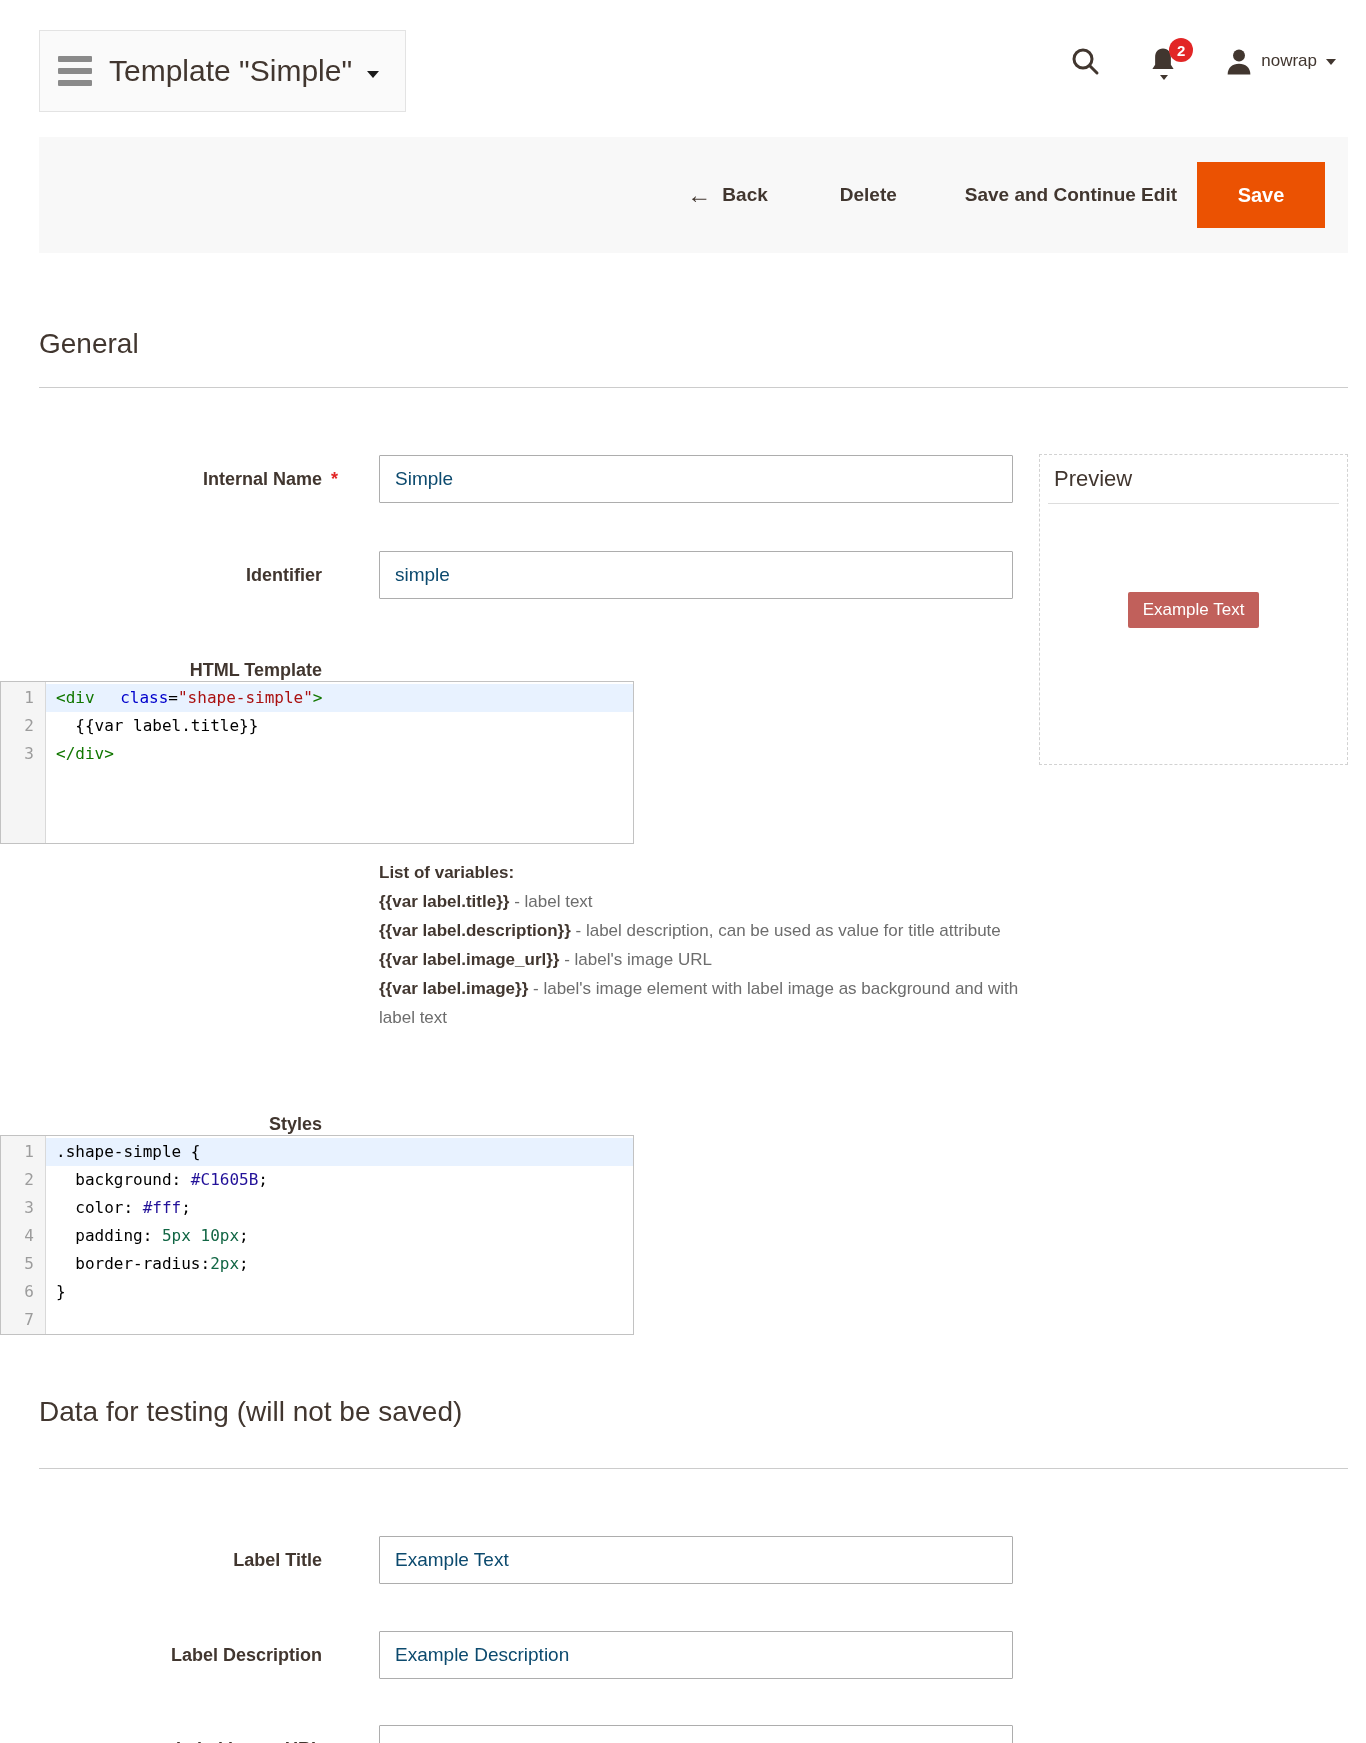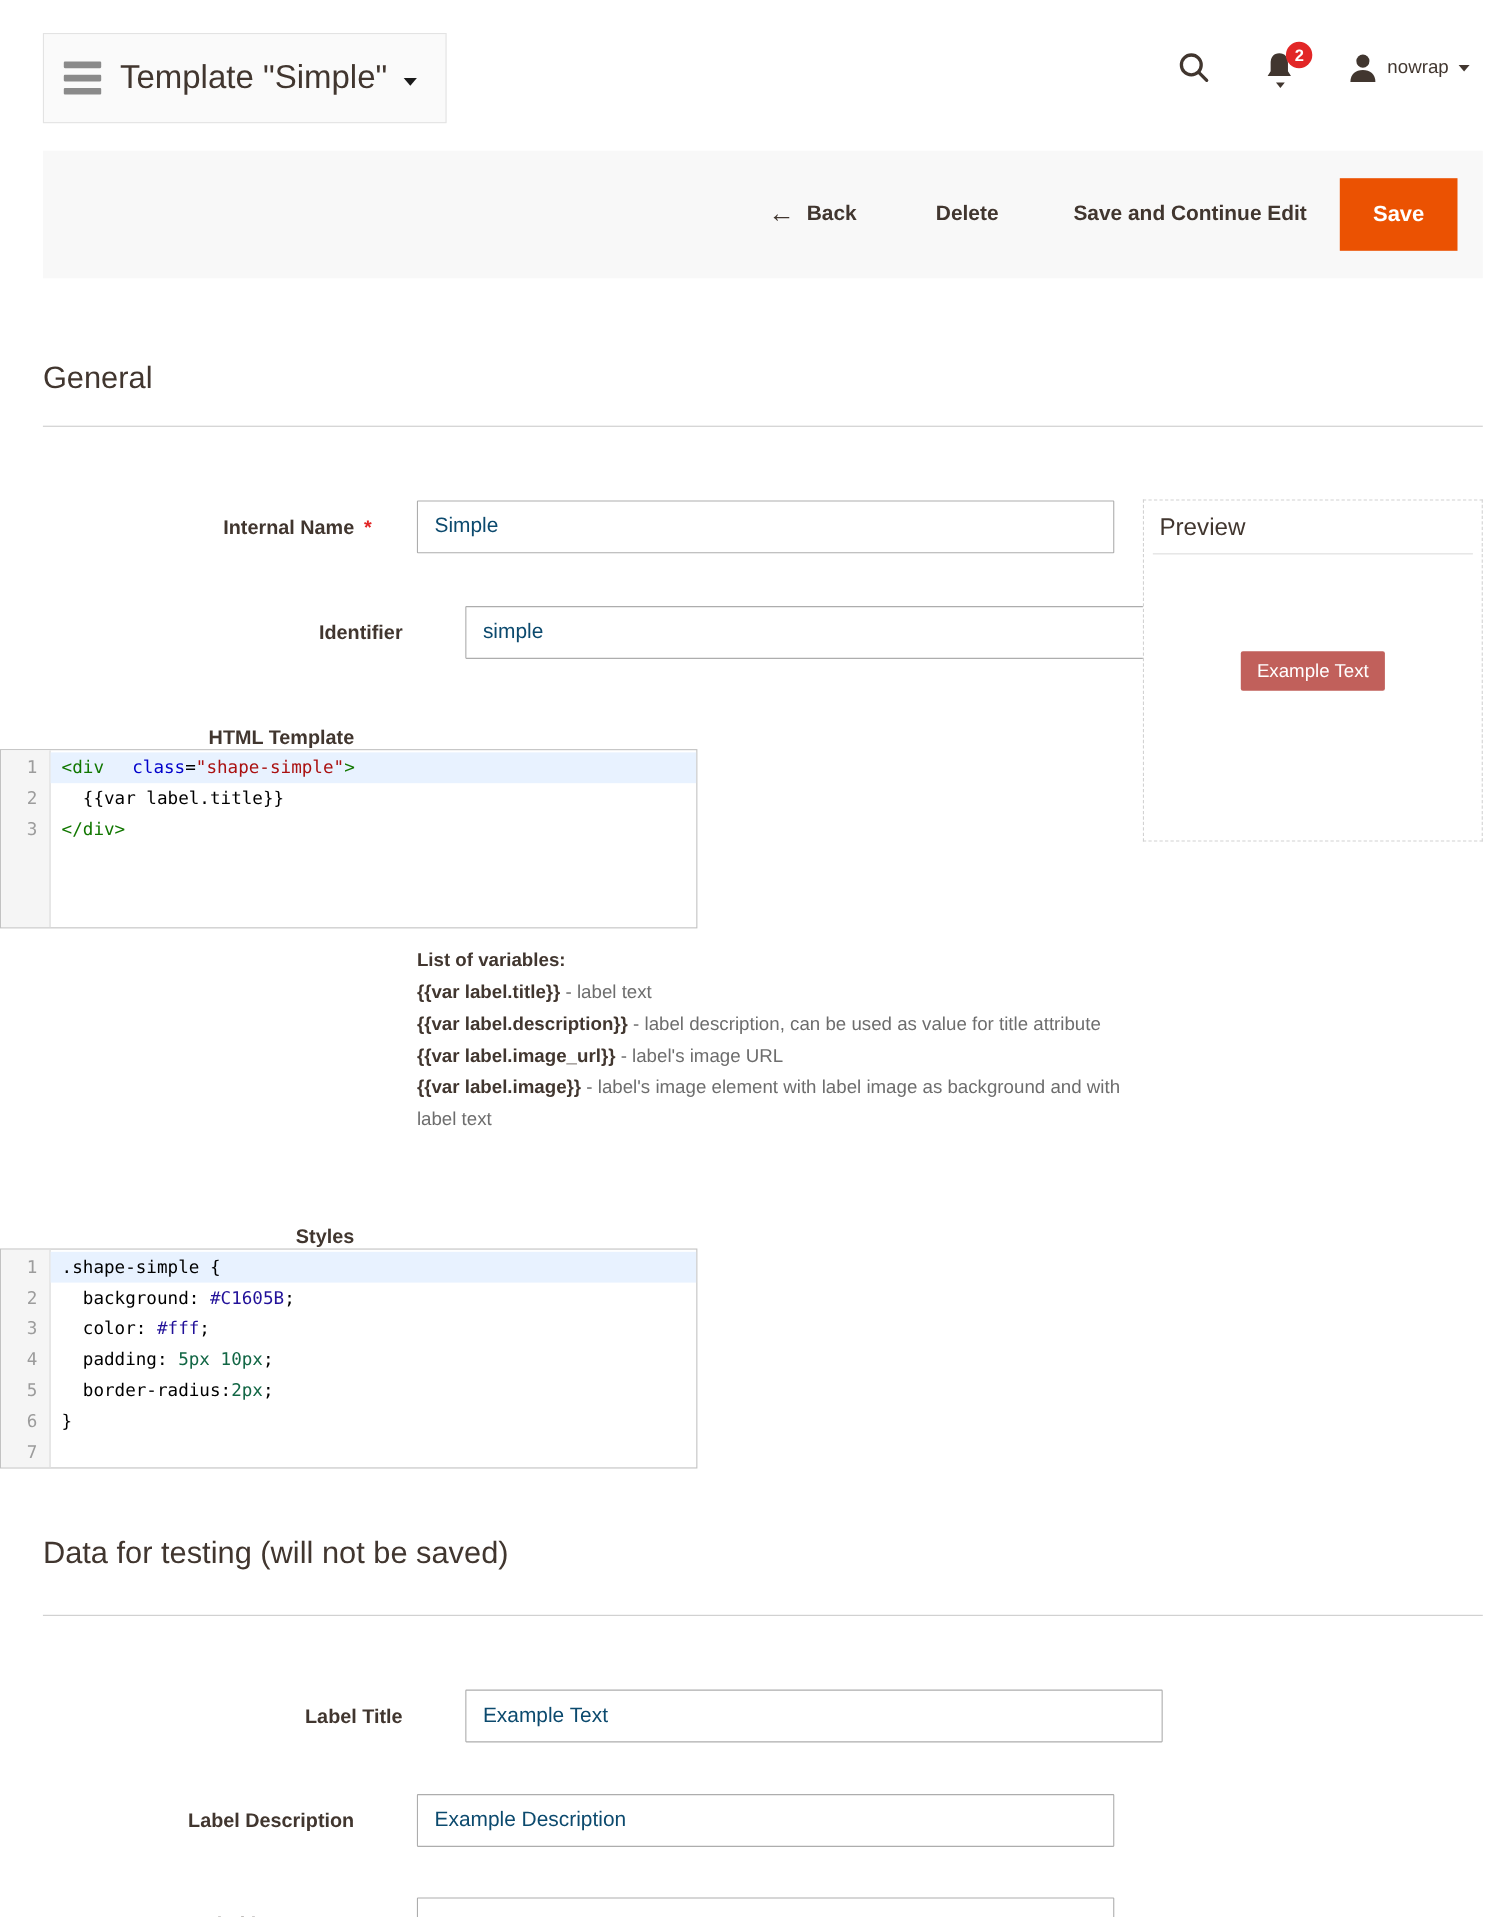--- a/index.html
+++ b/index.html
@@ -23,34 +23,34 @@
   .user { display:flex; align-items:center; gap:9px; cursor:pointer; }
   .user-name { font-size:17px; color:#41362f; }
   .caret-down { width:0; height:0; border-left:5px solid transparent; border-right:5px solid transparent; border-top:6px solid #41362f; margin-top:2px; }
 
   
   .action-bar { margin:25px 18px 0 39px; height:116px; background:#f8f8f8; display:flex; align-items:center; justify-content:flex-end; padding-right:23px; }
   .txt-btn { display:flex; align-items:center; background:none; border:none; font-family:inherit; font-size:19px; font-weight:600; color:#41362f; cursor:pointer; }
   .back-arrow { font-size:24px; font-weight:400; margin-right:11px; line-height:1; }
   .btn-delete { margin-left:72px; }
   .btn-sce { margin-left:68px; }
-  .btn-save { margin-left:30px; width:107px; height:66px; background:#eb5202; border:none; color:#fff; font-family:inherit; font-size:20px; font-weight:600; cursor:pointer; }
+  .btn-save { margin-left:20px; width:128px; height:66px; background:#eb5202; border:none; color:#fff; font-family:inherit; font-size:20px; font-weight:600; cursor:pointer; }
 
   
   h2.section { margin:74px 18px 0 39px; font-size:28px; font-weight:400; line-height:34px; color:#41362f; }
   h2.section.testing { margin-top:60px; }
   .rule { border:none; border-top:1px solid #ccc; margin:26px 18px 0 39px; }
   .rule.testing { margin-top:39px; }
 
   
   .form { margin-top:67px; }
   .form.testing { }
   .row { display:flex; align-items:center; }
   .row.gap-a { margin-bottom:48px; }
-  .row.gap-b { margin-bottom:47px;padding-left:44px; }
+  .row.gap-b { margin-bottom:47px; }
   .row.gap-c { margin-bottom:46px; }
   .row.align-top { align-items:flex-start;flex-direction:column; }
   .row.align-top .label-wrap { padding-top:14px; }
   .label-wrap { width:322px; text-align:right; flex-shrink:0; }
   .f-label { font-size:18px; font-weight:600; color:#41362f; }
   .star-col { width:57px; flex-shrink:0; text-align:left; padding-left:9px; font-size:18px; font-weight:600; color:#e22626; }
   .field input { width:634px; height:48px; border:1px solid #adadad; border-radius:1px; padding:0 15px; font-family:inherit; font-size:19px; color:#0c4a6e; background:#fff; }
 
   
   .editor { width:634px; border:1px solid #c2c2c2; display:flex; background:#fff; font-family:"DejaVu Sans Mono", monospace; font-size:16px; line-height:28px; cursor:text; overflow:hidden; }

